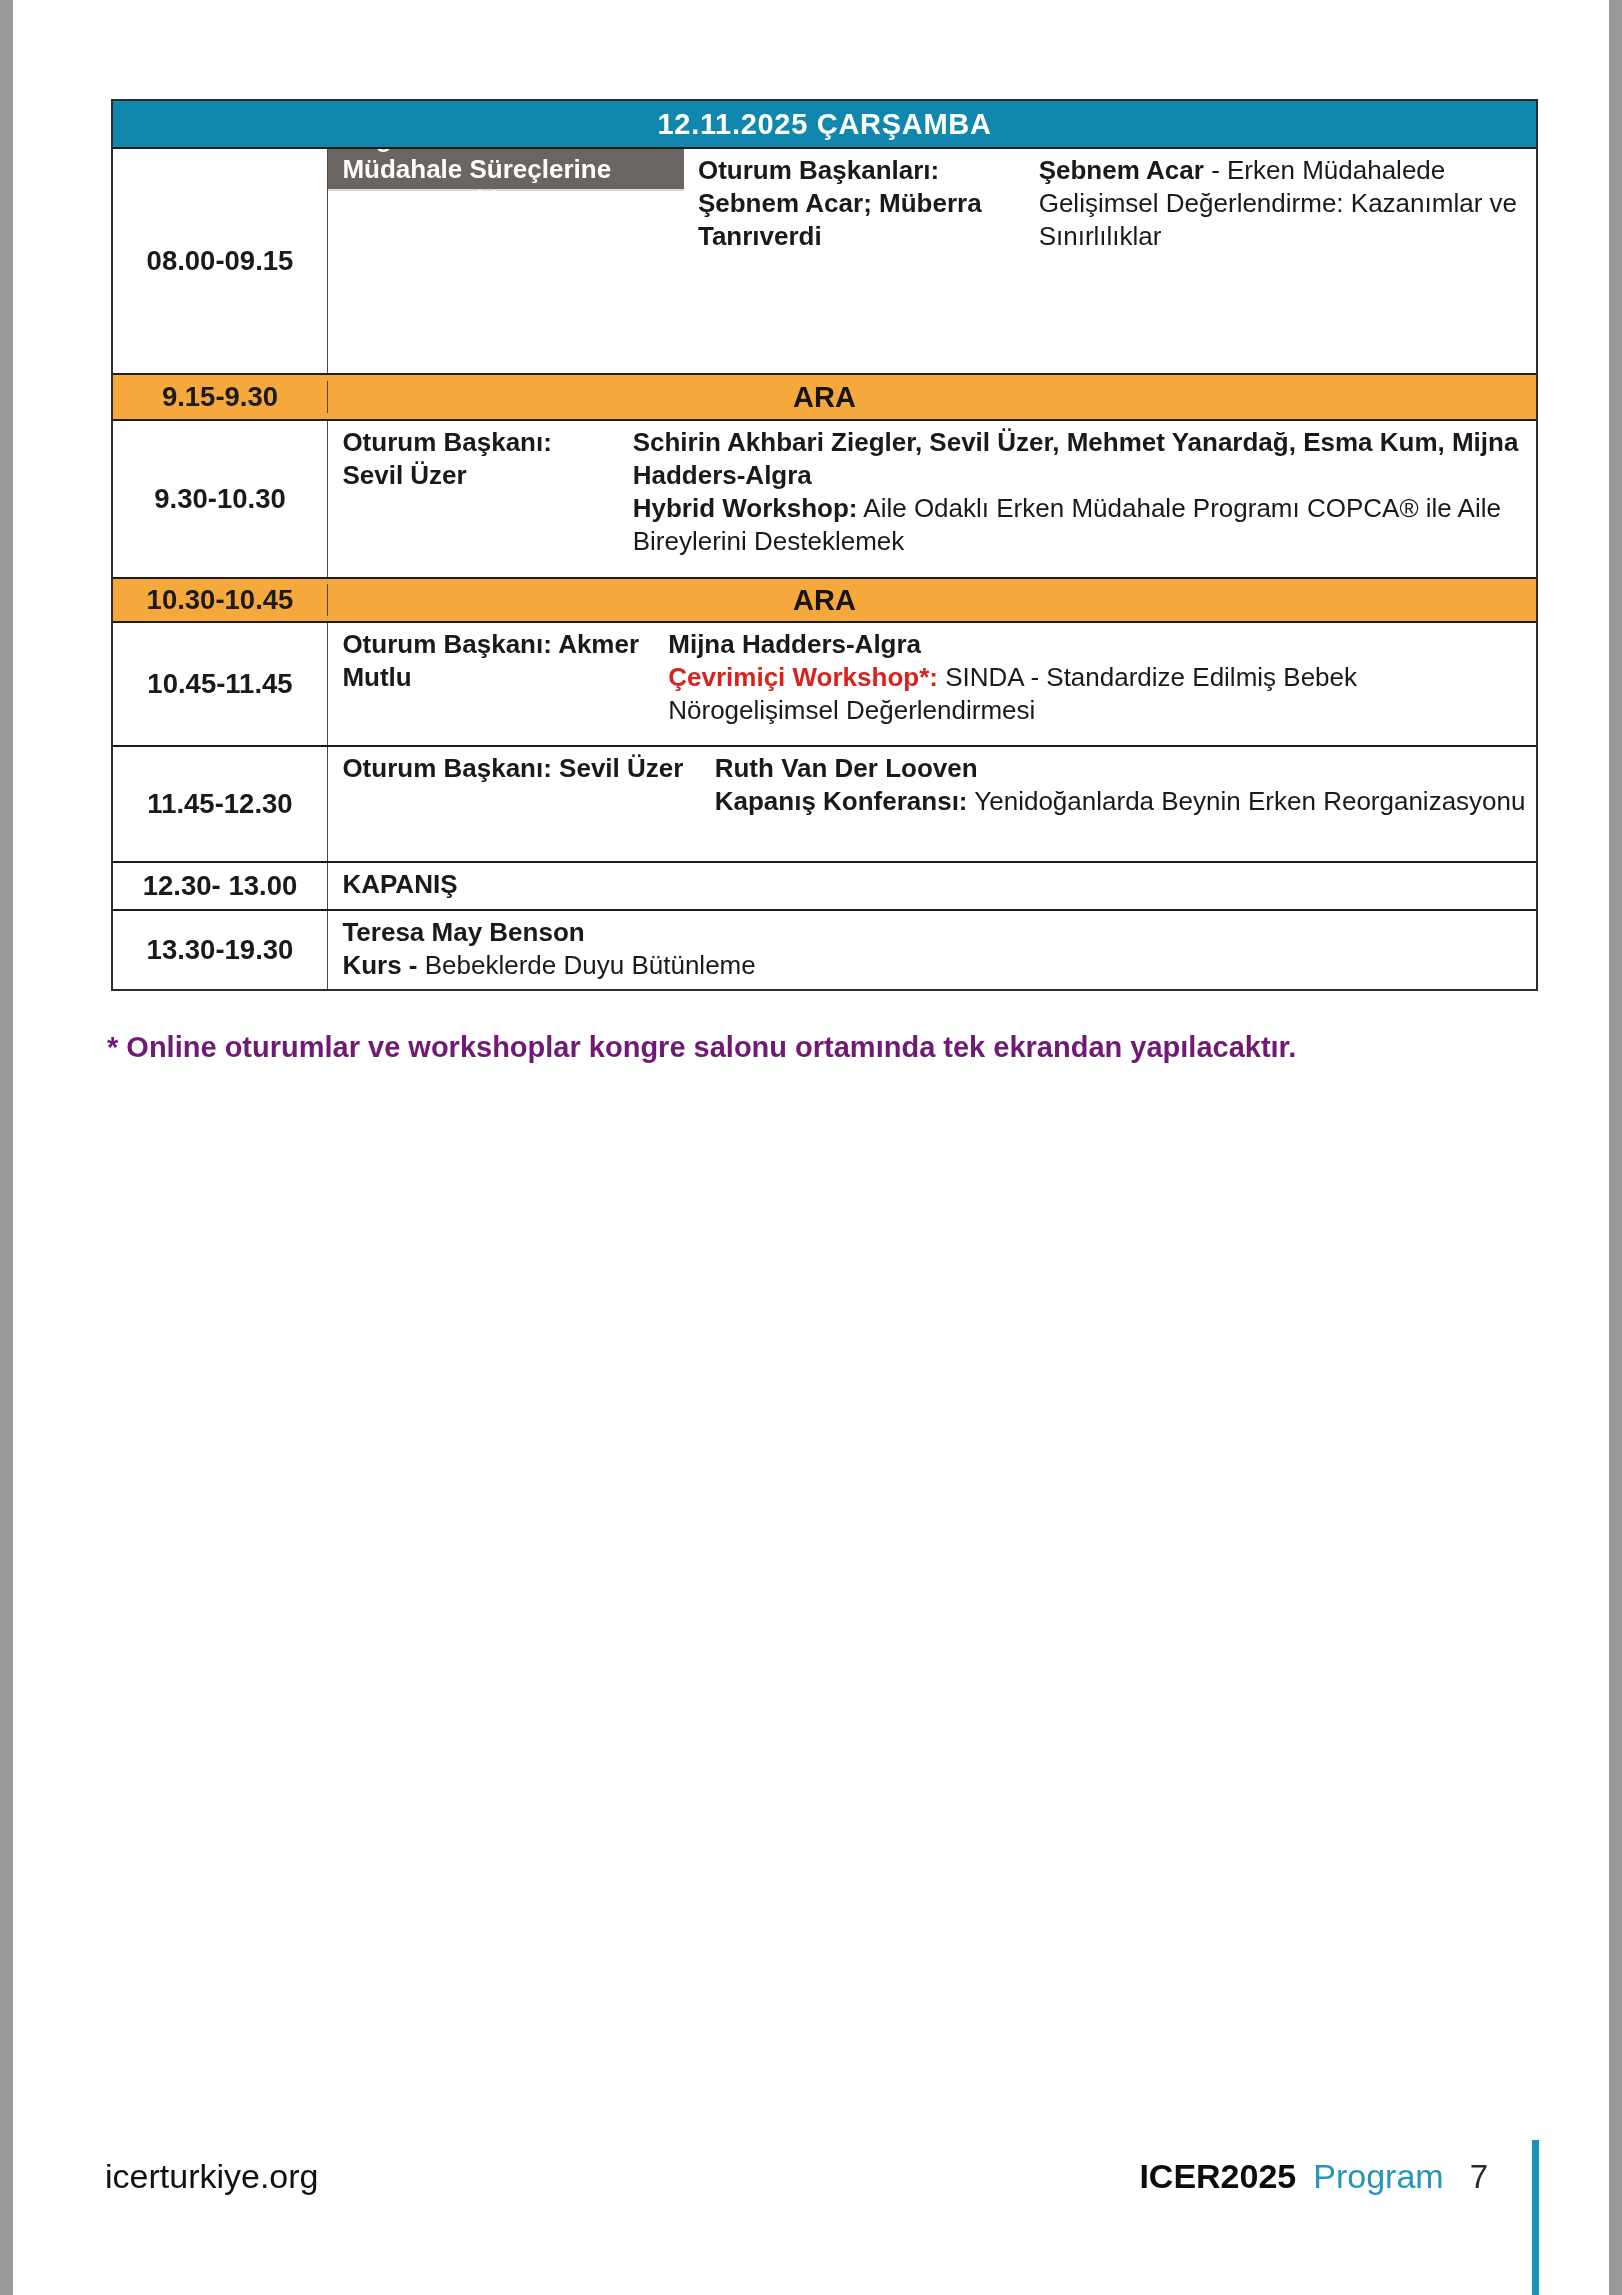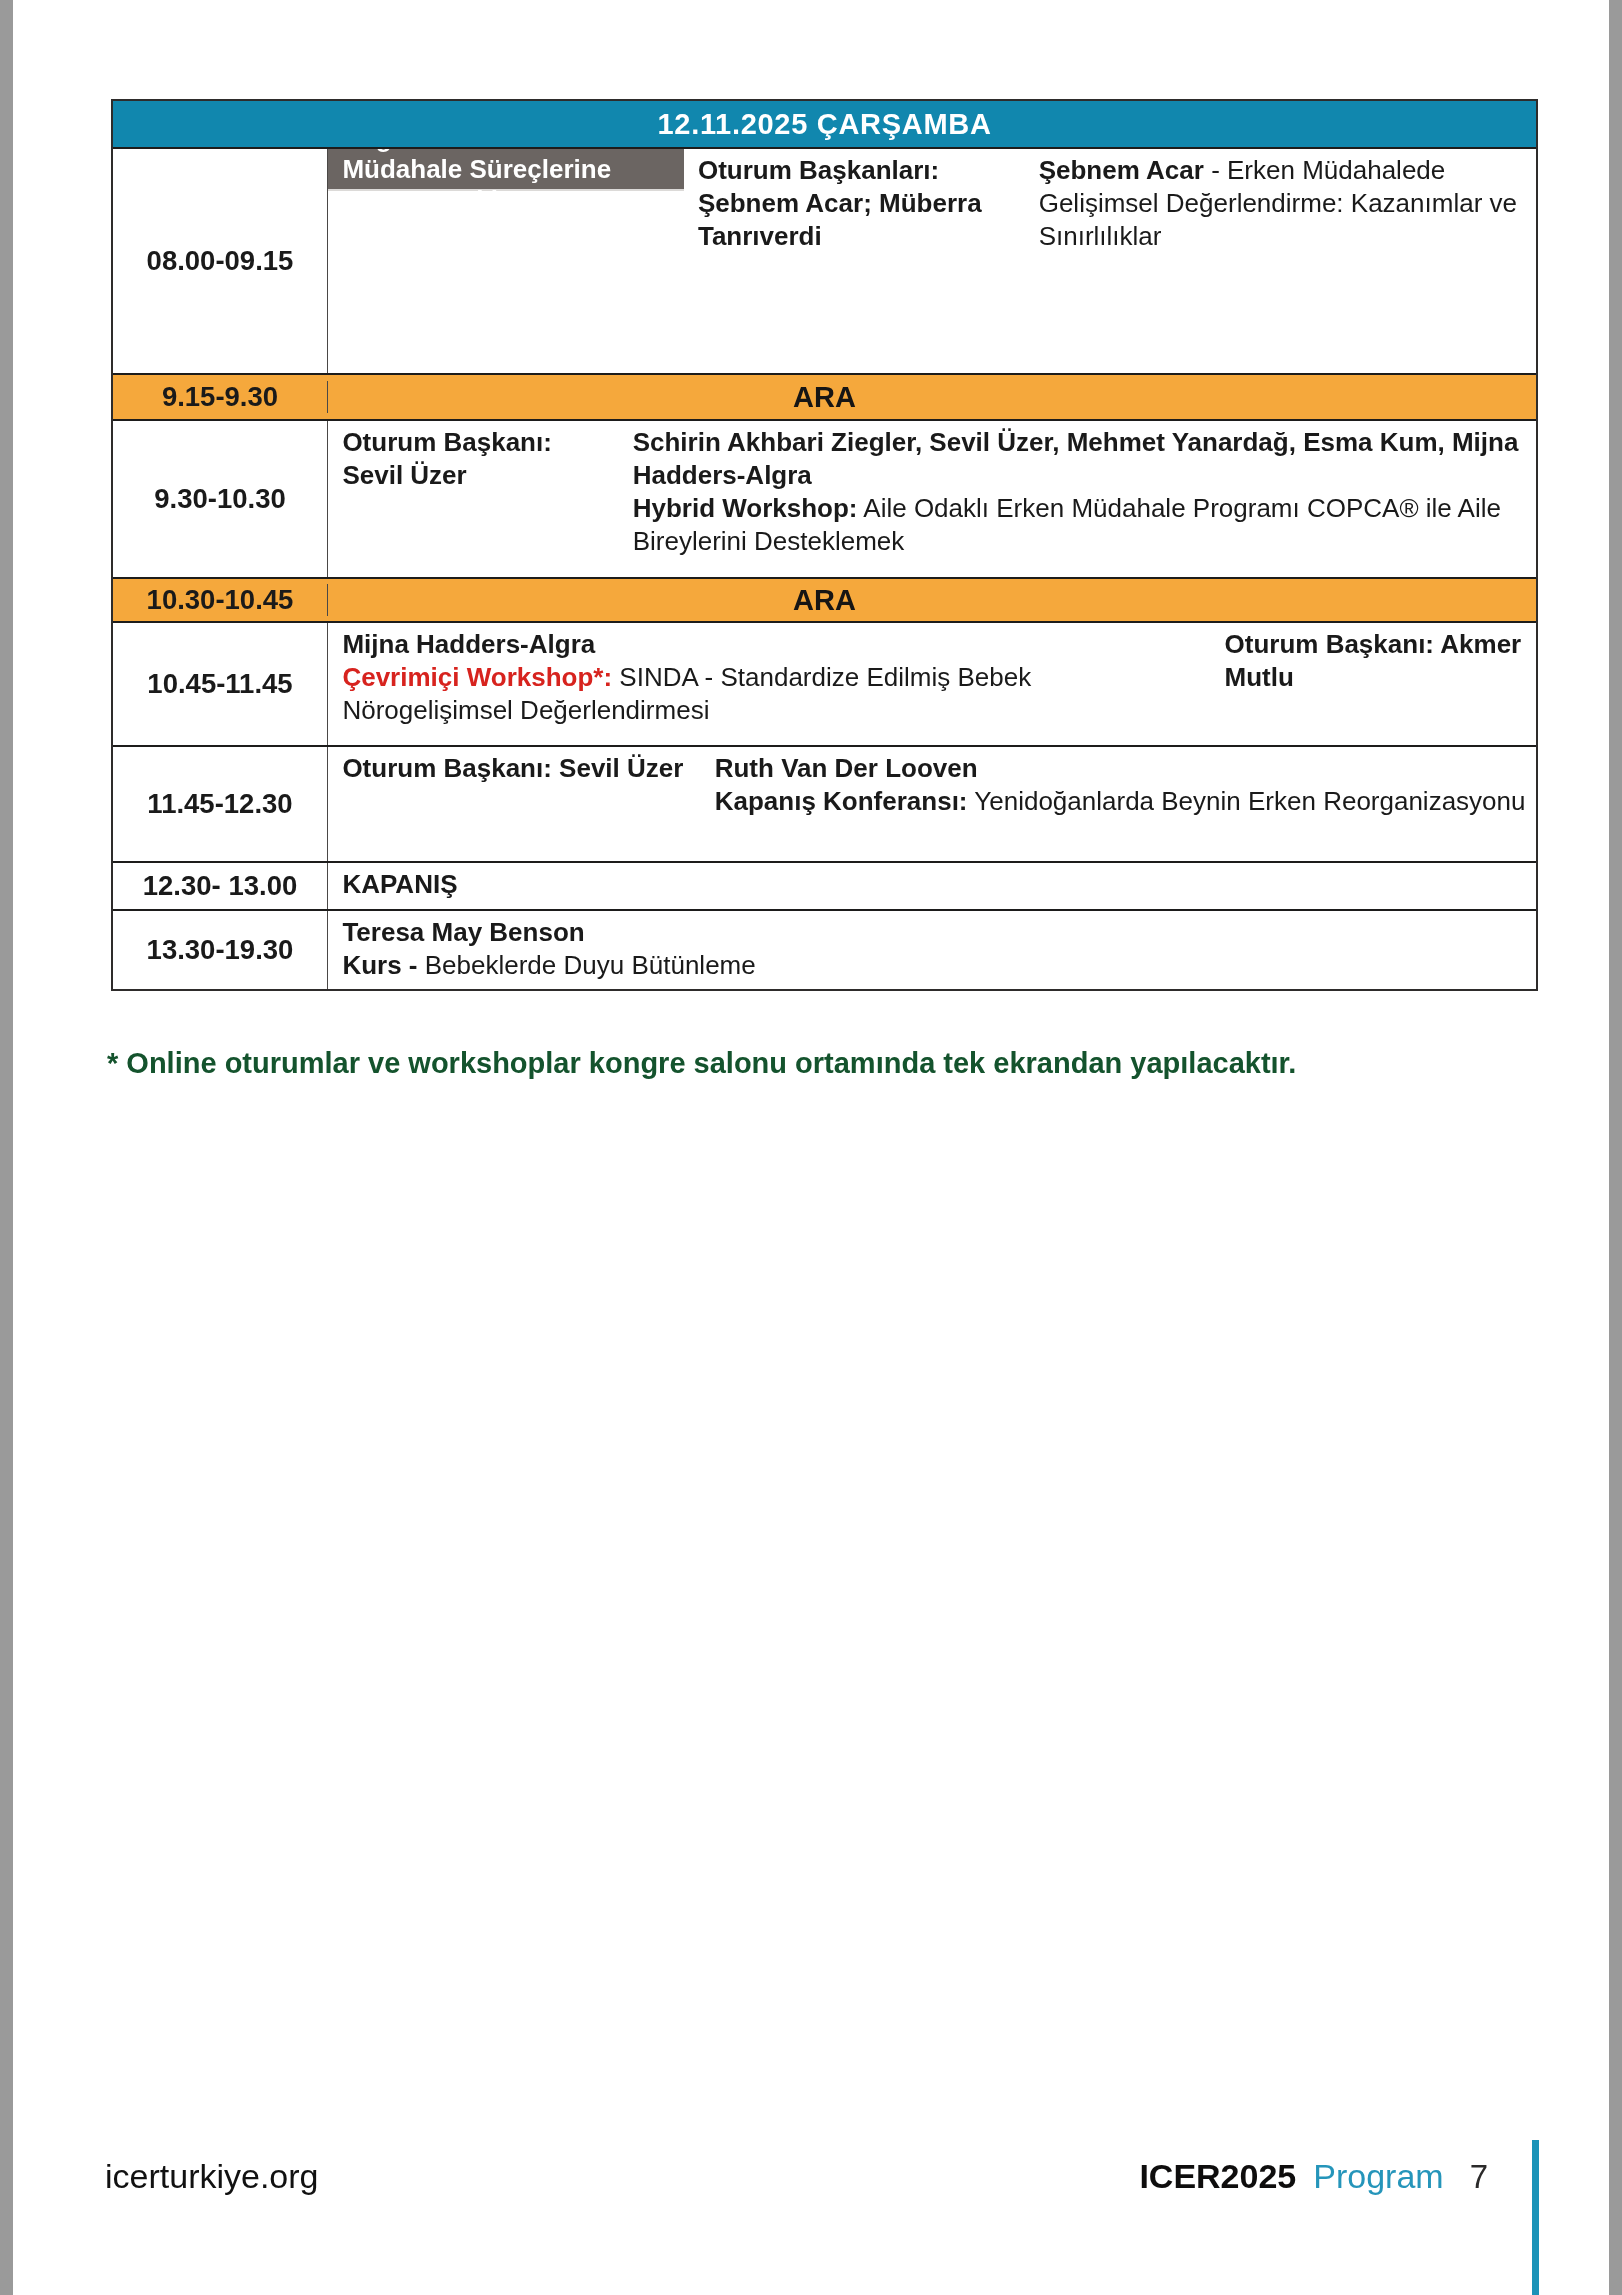--- a/index.html
+++ b/index.html
@@ -90,22 +90,22 @@
           <p><span class="seg-b">Schirin Akhbari Ziegler, Sevil Üzer, Mehmet Yanardağ, Esma Kum, Mijna Hadders-Algra</span><br><span class="seg-b">Hybrid Workshop:</span><span class="seg-n"> Aile Odaklı Erken Müdahale Programı COPCA® ile Aile Bireylerini Desteklemek</span></p>
         </div>
       </div>
       <div class="row break-row" style="height: 44px; background: rgb(245, 168, 60);">
         <div class="time-cell">10.30-10.45</div>
         <div class="break-label">ARA</div>
       </div>
       <div class="row" style="height: 124px;">
         <div class="time-cell">10.45-11.45</div>
         <div class="session-cell">
+          <p><span class="seg-b">Oturum Başkanı: Akmer Mutlu</span></p>
           <p><span class="seg-b">Mijna Hadders-Algra</span><br><span class="seg-r" style="color: rgb(215, 35, 30);">Çevrimiçi Workshop*:</span><span class="seg-n"> SINDA - Standardize Edilmiş Bebek Nörogelişimsel Değerlendirmesi</span></p>
-          <p><span class="seg-b">Oturum Başkanı: Akmer Mutlu</span></p>
         </div>
       </div>
       <div class="row" style="height: 116px;">
         <div class="time-cell">11.45-12.30</div>
         <div class="session-cell">
           <p><span class="seg-b">Oturum Başkanı: Sevil Üzer</span></p>
           <p><span class="seg-b">Ruth Van Der Looven</span><br><span class="seg-b">Kapanış Konferansı:</span><span class="seg-n"> Yenidoğanlarda Beynin Erken Reorganizasyonu</span></p>
         </div>
       </div>
       <div class="row" style="height: 48px;">
@@ -115,21 +115,21 @@
         </div>
       </div>
       <div class="row" style="height: 80px;">
         <div class="time-cell">13.30-19.30</div>
         <div class="session-cell">
           <p><span class="seg-b">Teresa May Benson</span><br><span class="seg-b">Kurs -</span><span class="seg-n"> Bebeklerde Duyu Bütünleme</span></p>
         </div>
       </div>
     </div>
 
-  <div class="note" style="color: #14532d; margin-top: 16px;">* Online oturumlar ve workshoplar kongre salonu ortamında tek ekrandan yapılacaktır.</div>
+  <div class="note" style="color: #701a75;">* Online oturumlar ve workshoplar kongre salonu ortamında tek ekrandan yapılacaktır.</div>
 
   <div class="footer-site">icerturkiye.org</div>
 
   <div class="footer-right">
     <span class="footer-brand">ICER2025</span>
     <span class="footer-brand-label" style="color: rgb(37, 149, 186);">Program</span>
     <span class="footer-page-number">7</span>
   </div>
 
   <div class="accent-bar" style="left: 1519px; top: 2140px; height: 155px; background: rgb(27, 147, 184);"></div>

